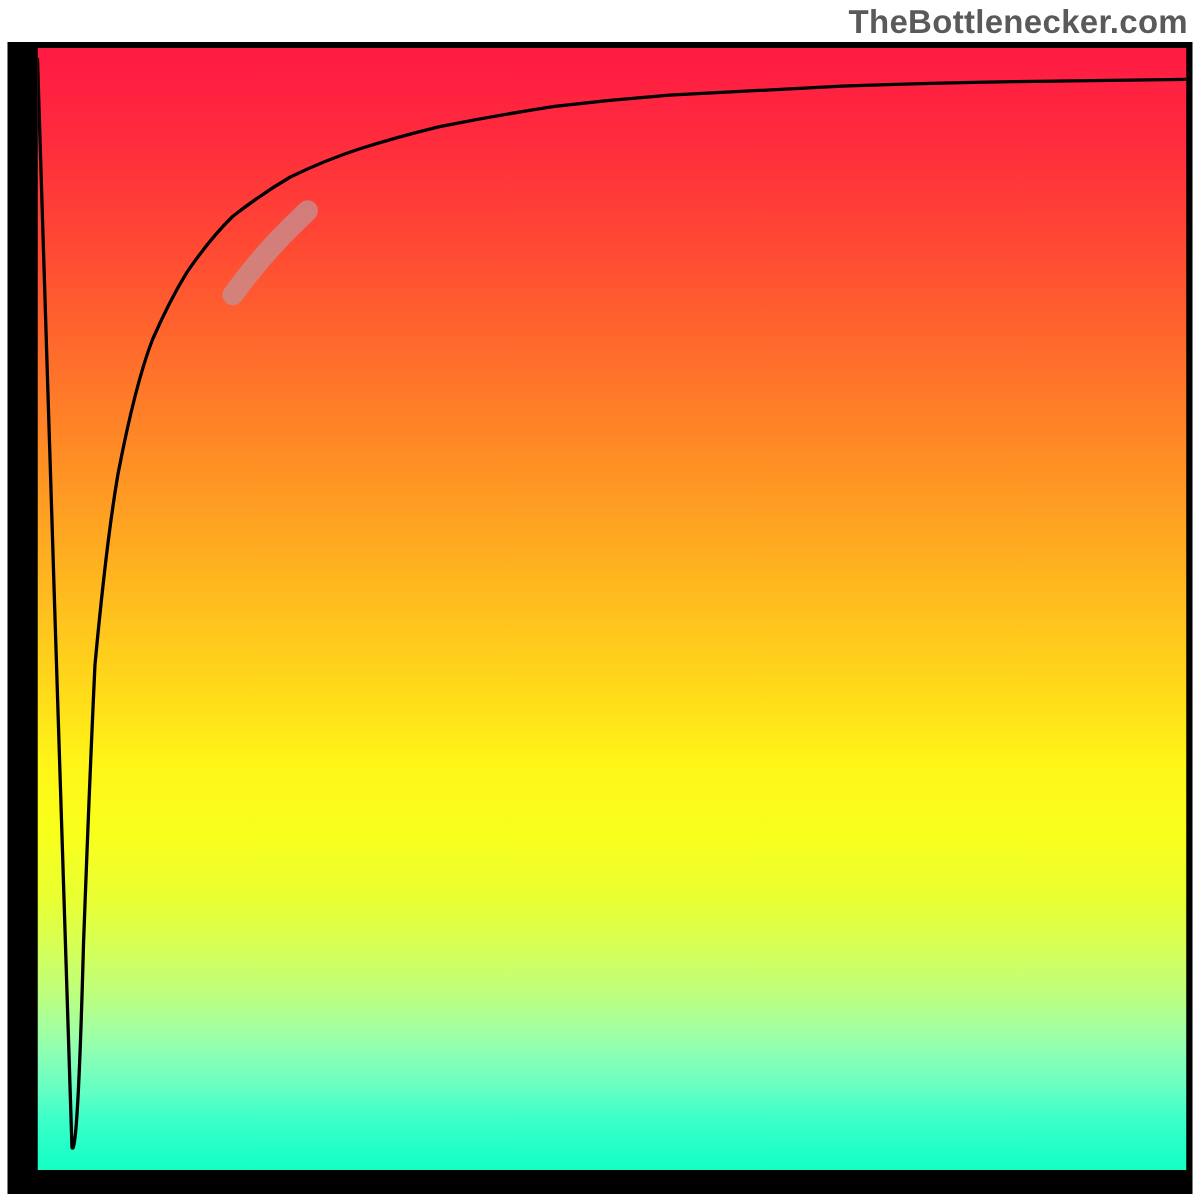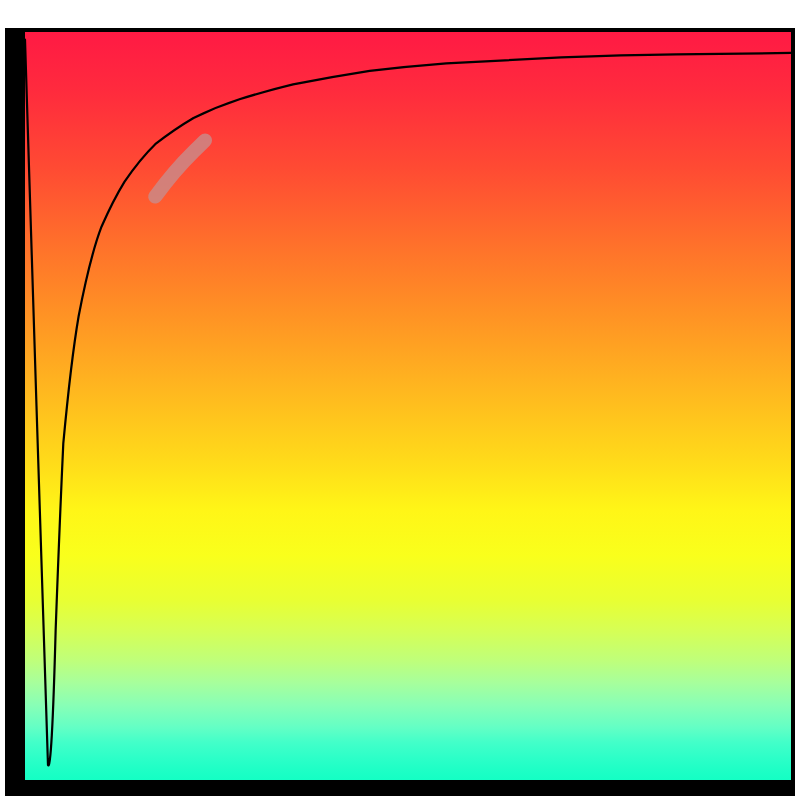--- a/index.html
+++ b/index.html
@@ -74,20 +74,21 @@
     position: absolute;
     inset: 0;
     width: 100%;
     height: 100%;
   }
 </style>
 </head>
 <body>
 
 <div class="wrapper">
+  <div class="attribution">TheBottlenecker.com</div>
 
   <div class="chart-frame">
     <div class="plot-area">
       <div class="gradient-bg"></div>
 
       <svg class="curve-svg" viewBox="0 0 100 100" preserveAspectRatio="none">
 
         <path d="M 0 1
                  L 1.5 50
                  L 3 98

